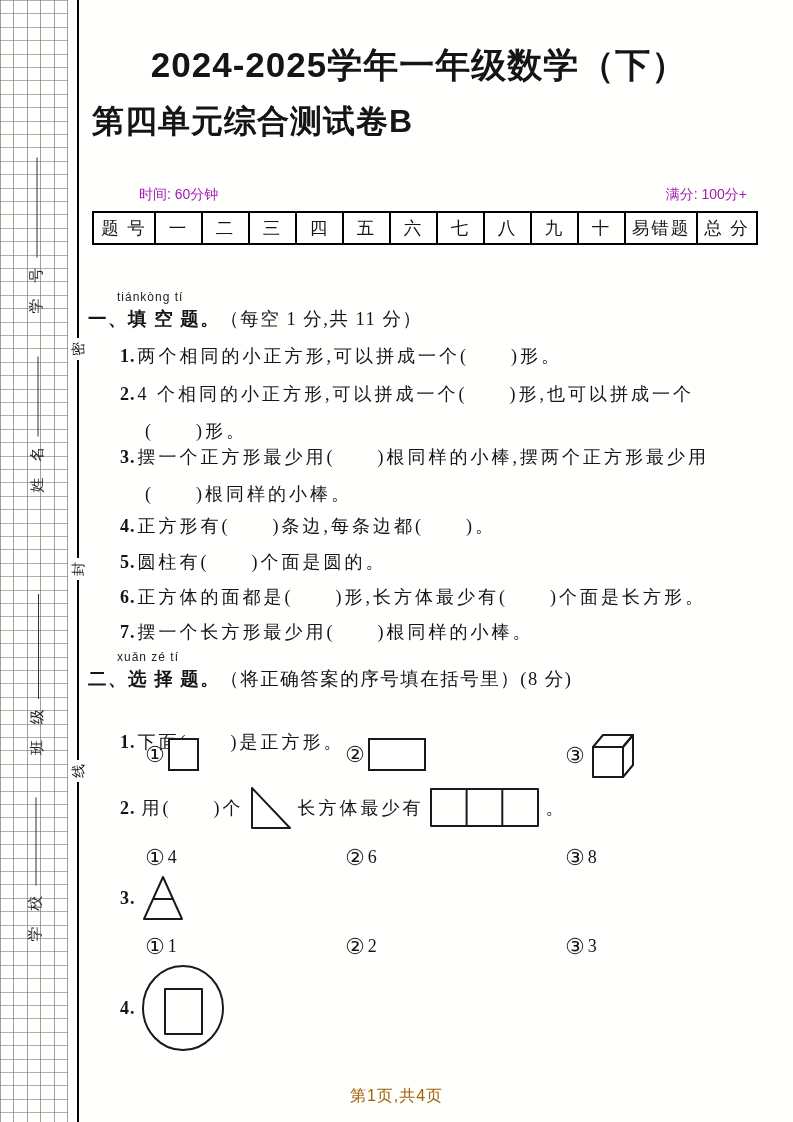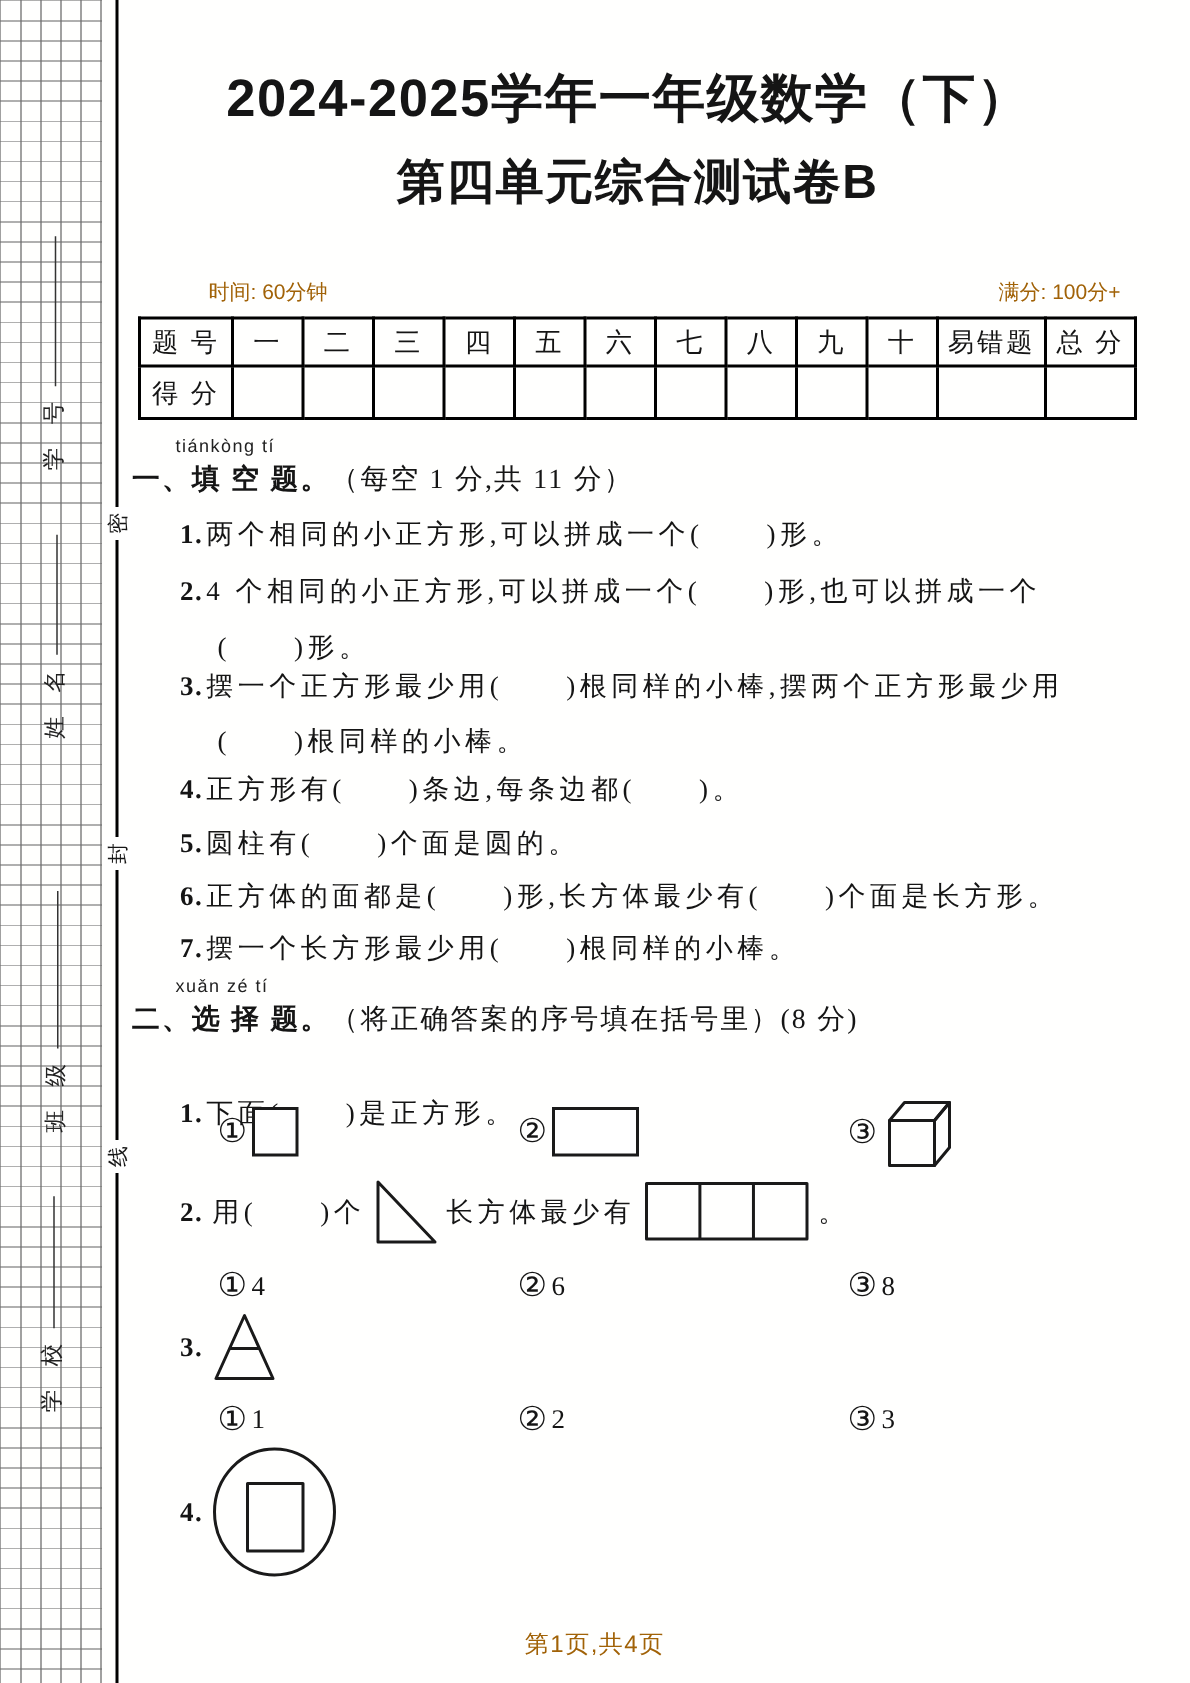--- a/index.html
+++ b/index.html
@@ -26,25 +26,25 @@
   .m-field{
     transform:rotate(-90deg);white-space:nowrap;font-size:15px;
     letter-spacing:6px;color:#222;z-index:2;text-align:left;
   }
   .wline{display:inline-block;height:0;border-bottom:1.5px solid #333;vertical-align:middle;margin-left:4px;}
 
   
   .title1{left:80px;right:35px;top:42px;text-align:center;
     font-family:"Liberation Sans","DejaVu Sans",sans-serif;
     font-weight:bold;font-size:35px;letter-spacing:1px;}
-  .title2{left:92px;right:35px;top:100px;text-align:center;
+  .title2{left:92px;right:35px;top:100px;text-align:left;
     font-family:"Liberation Sans","DejaVu Sans",sans-serif;
     font-weight:bold;font-size:32px;letter-spacing:1px;}
   .meta{left:95px;right:46px;top:186px;display:flex;justify-content:space-between;
-    font-size:14px;font-family:"Liberation Sans","DejaVu Sans",sans-serif;color:#a16207;padding-left:44px;}
+    font-size:14px;font-family:"Liberation Sans","DejaVu Sans",sans-serif;color:#a21caf;padding-left:44px;}
 
   
   table.score{left:92px;top:211px;position:absolute;border-collapse:collapse;table-layout:fixed;}
   table.score td{border:2px solid #000;text-align:center;font-size:17.5px;padding:0;letter-spacing:2px;}
   table.score tr.r1 td{height:30px;}
   table.score tr.r2 td{height:33px;}
 
   
   .pinyin{font-size:12px;font-family:"Liberation Sans","DejaVu Sans",sans-serif;color:#222;letter-spacing:1px;}
   .sec{left:88px;font-size:18.5px;white-space:nowrap;letter-spacing:1.5px;}
@@ -121,35 +121,20 @@
     <td>四</td>
     <td>五</td>
     <td>六</td>
     <td>七</td>
     <td>八</td>
     <td>九</td>
     <td>十</td>
     <td>易错题</td>
     <td>总 分</td>
   </tr>
-  <tr class="r2">
-    <td>得 分</td>
-    <td></td>
-        <td></td>
-    <td></td>
-        <td></td>
-    <td></td>
-        <td></td>
-    <td></td>
-        <td></td>
-    <td></td>
-        <td></td>
-    <td></td>
-        <td></td>
-  </tr>
 </tbody>
   </table>
 
 <div class="abs pinyin" style="left:117px;top:290px;">tiánkòng tí</div>
 <div class="abs sec" style="top:306px;">
   <b>一、填 空 题。</b><span>（每空 1 分,共 11 分）</span>
 </div>
 
 <div class="abs q" style="top:344px;">
   <b>1.</b><span>两个相同的小正方形,可以拼成一个(　　)形。</span>

